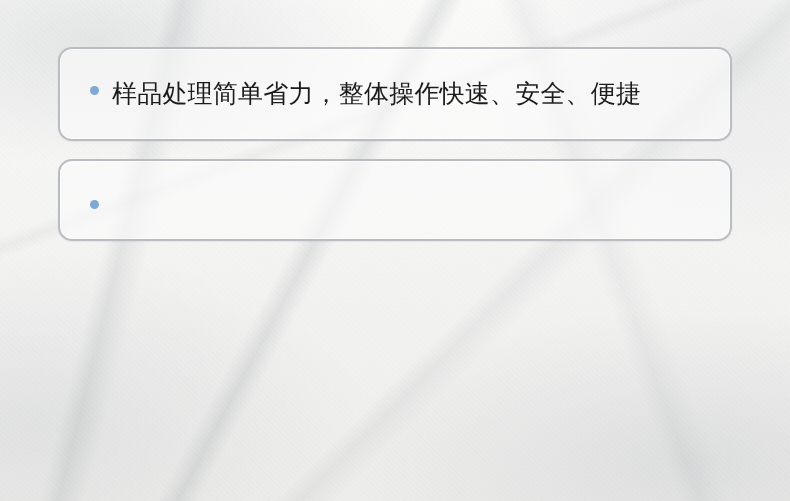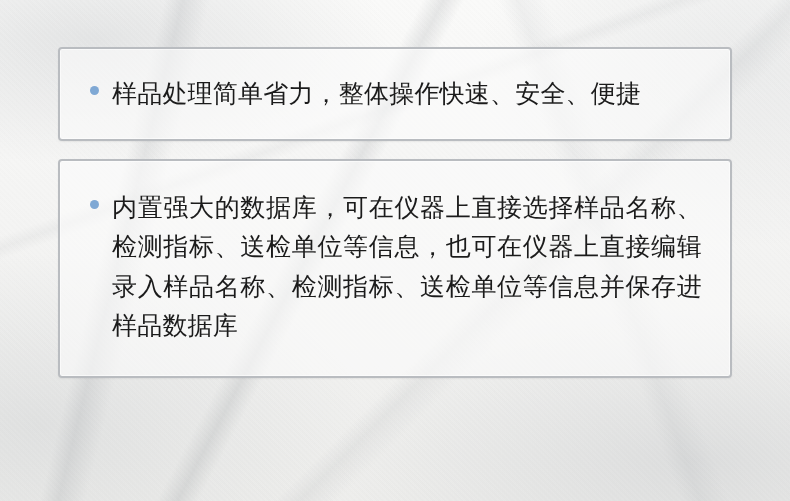--- a/index.html
+++ b/index.html
@@ -48,21 +48,21 @@
   .cards {
     position: relative;
     z-index: 2;
     padding: 47px 58px 0 58px;
     box-sizing: border-box;
   }
 
   .card {
     position: relative;
     border: 2px solid #b9bcc0;
-    border-radius: 4px;
+    border-radius: 14px;
     background: rgba(252,252,252,0.60);
     box-shadow:
       0 1px 2px rgba(0,0,0,0.06),
       inset 0 0 0 1px rgba(255,255,255,0.55);
     box-sizing: border-box;
   }
 
   .card + .card {
     margin-top: 18px;
   }
@@ -116,18 +116,17 @@
     <div class="card card-1">
       <div class="card-inner">
         <span class="bullet-dot"></span>
         <div class="bullet-text">样品处理简单省力，整体操作快速、安全、便捷</div>
       </div>
     </div>
 
     <div class="card card-2">
       <div class="card-inner">
         <span class="bullet-dot"></span>
-        <div class="bullet-text">内置强大的数据库，可在仪器上直接选择样品名称、检测指标、送检单位等信息，也可在仪器上直接编辑录入样品名称、检测指标、送检单位等信息并保存进样品数据库</div>
       </div>
     </div>
 
   </div>
 </div>
 
 </body></html>

